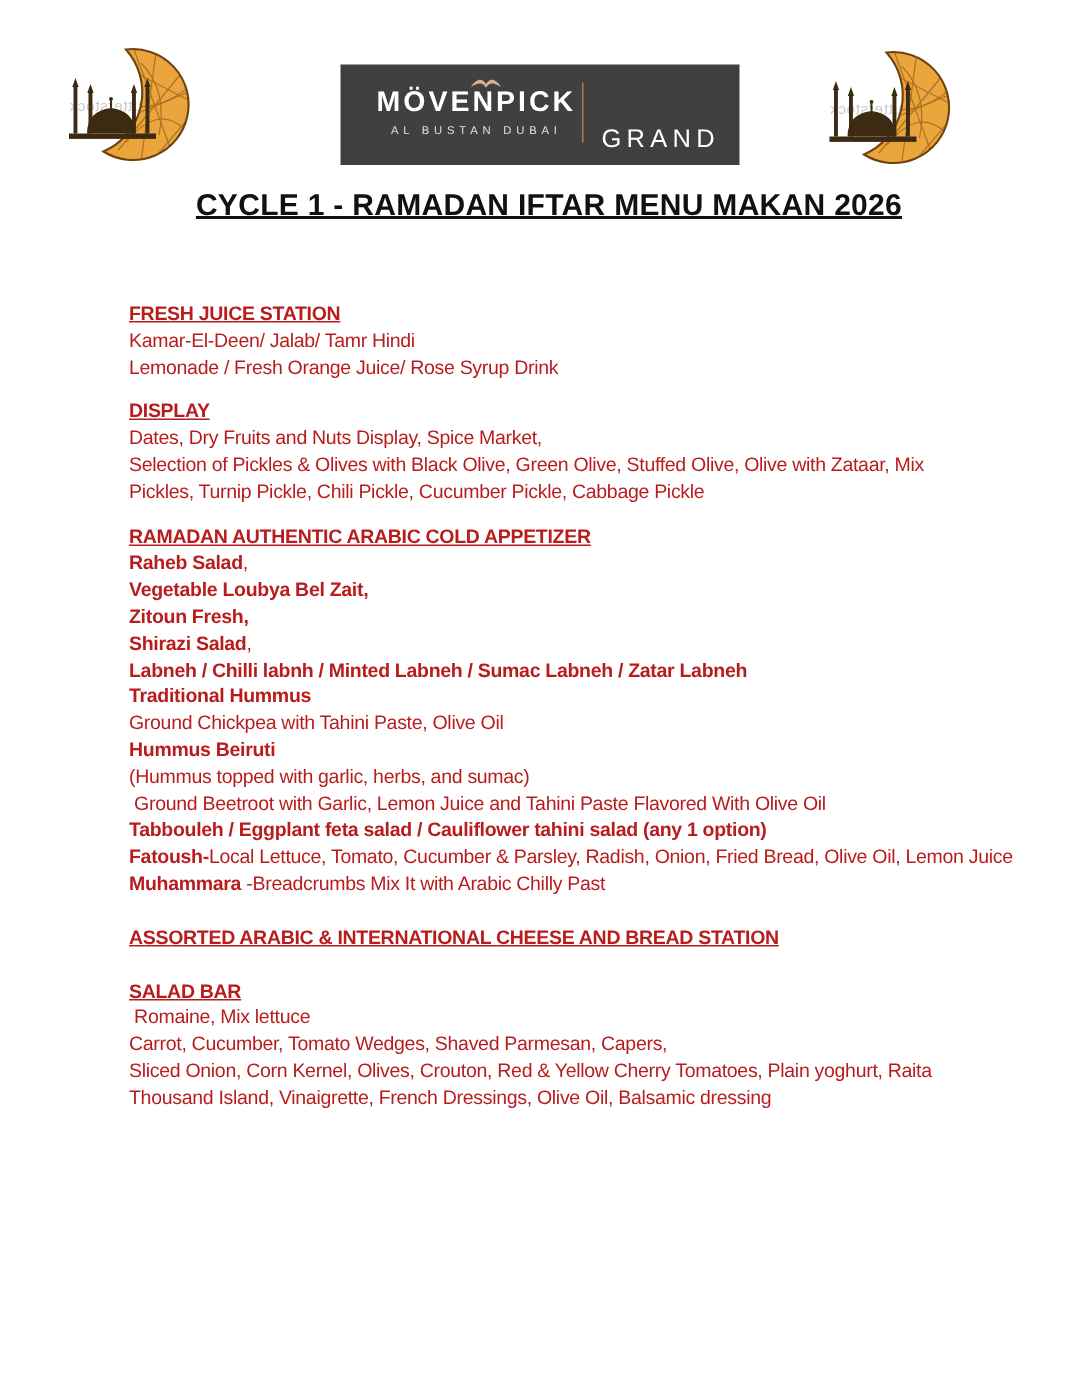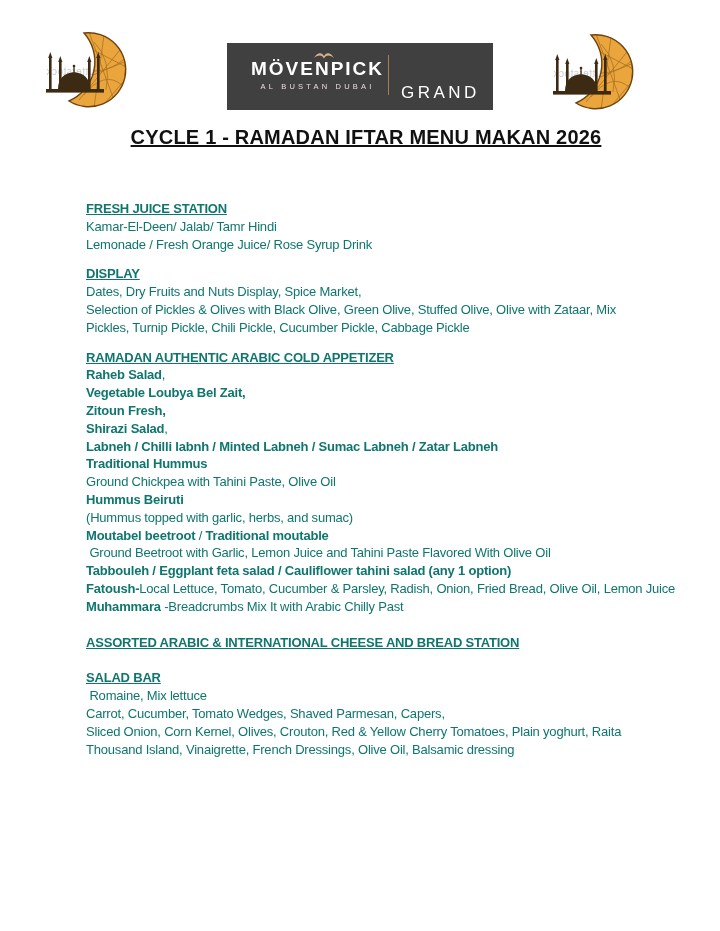--- a/index.html
+++ b/index.html
@@ -92,21 +92,21 @@
   }
 
   
   #menu-sections {
     position: absolute;
     left: 86px; top: 200px;
     width: 560px;
     font-size: 13px;
     line-height: 17.8px;
     letter-spacing: -0.2px;
-    color: #0f766e;
+    color: #b91c1c;
   }
   .section { margin-bottom: 12px; }
   .section:nth-child(3), .section:nth-child(4) { margin-bottom: 18px; }
   .section-header {
     font-weight: 700;
     text-decoration: underline;
     white-space: pre;
   }
   .menu-line { white-space: pre; }
   .menu-line .b { font-weight: 700; }
@@ -222,21 +222,20 @@
         <div class="section-header">RAMADAN AUTHENTIC ARABIC COLD APPETIZER</div>
         <div class="menu-line"><span class="b">Raheb Salad</span><span>,</span></div>
         <div class="menu-line"><span class="b">Vegetable Loubya Bel Zait,</span></div>
         <div class="menu-line"><span class="b">Zitoun Fresh,</span></div>
         <div class="menu-line"><span class="b">Shirazi Salad</span><span>,</span></div>
         <div class="menu-line"><span class="b">Labneh / Chilli labnh / Minted Labneh / Sumac Labneh / Zatar Labneh</span></div>
         <div class="menu-line"><span class="b">Traditional Hummus</span></div>
         <div class="menu-line"><span>Ground Chickpea with Tahini Paste, Olive Oil</span></div>
         <div class="menu-line"><span class="b">Hummus Beiruti</span></div>
         <div class="menu-line"><span>(Hummus topped with garlic, herbs, and sumac)</span></div>
-        <div class="menu-line"><span class="b">Moutabel beetroot</span><span> / </span><span class="b">Traditional moutable</span></div>
         <div class="menu-line"><span> Ground Beetroot with Garlic, Lemon Juice and Tahini Paste Flavored With Olive Oil</span></div>
         <div class="menu-line"><span class="b">Tabbouleh / Eggplant feta salad / Cauliflower tahini salad (any 1 option)</span></div>
         <div class="menu-line"><span class="b">Fatoush-</span><span>Local Lettuce, Tomato, Cucumber &amp; Parsley, Radish, Onion, Fried Bread, Olive Oil, Lemon Juice</span></div>
         <div class="menu-line"><span class="b">Muhammara </span><span>-Breadcrumbs Mix It with Arabic Chilly Past</span></div>
       </div>
       <div class="section">
         <div class="section-header">ASSORTED ARABIC &amp; INTERNATIONAL CHEESE AND BREAD STATION</div>
       </div>
       <div class="section">
         <div class="section-header">SALAD BAR</div>

